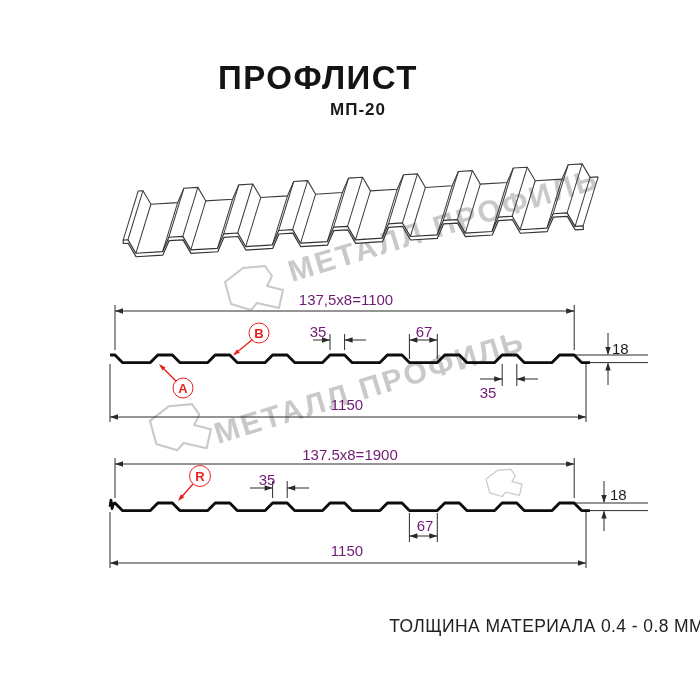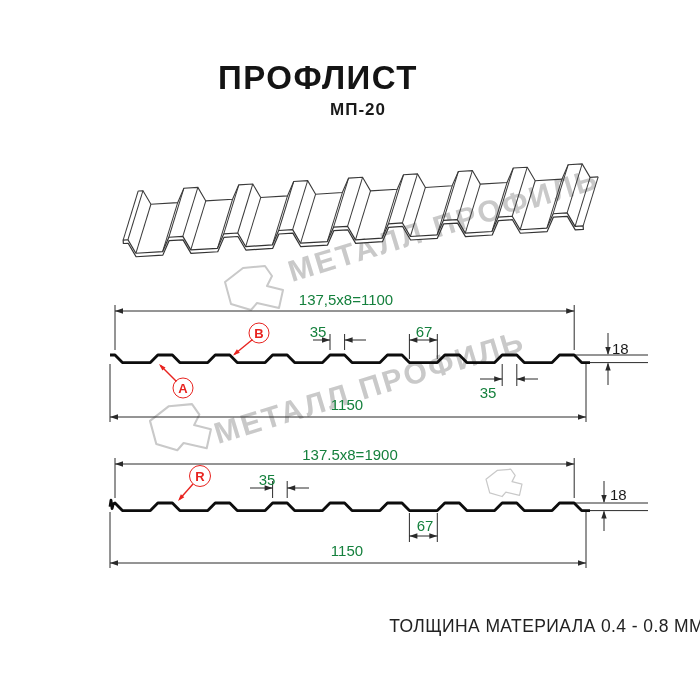--- a/index.html
+++ b/index.html
@@ -4,21 +4,21 @@
 <style>
   html,body{margin:0;padding:0;background:#fff;}
   .canvas{position:relative;width:700px;height:700px;background:#ffffff;overflow:hidden;
           font-family:"Liberation Sans",sans-serif;color:#1a1a1a;}
   .title{position:absolute;left:0;top:59px;width:636px;text-align:center;
          font-size:33px;font-weight:800;letter-spacing:1.5px;color:#141414;}
   .subtitle{position:absolute;left:8px;top:100px;width:700px;text-align:center;
          font-size:17px;font-weight:700;letter-spacing:1px;color:#1a1a1a;}
   .footer{position:absolute;left:4px;top:616px;width:700px;text-align:right;
          font-size:17.5px;font-weight:400;letter-spacing:.4px;color:#222;}
-  .dim{position:absolute;font-size:15px;color:#15803d;transform:translateX(-50%);white-space:nowrap;}
+  .dim{position:absolute;font-size:15px;color:#701a75;transform:translateX(-50%);white-space:nowrap;}
   .dim-l{position:absolute;font-size:15px;color:#1b1b1b;white-space:nowrap;text-align:center;}
   .lbl{position:absolute;width:19px;height:19px;border:1.7px solid #e8231f;border-radius:50%;
        color:#e8231f;font-size:13px;font-weight:700;display:flex;align-items:center;justify-content:center;
        transform:translate(-50%,-50%);background:transparent;}
   svg{position:absolute;left:0;top:0;}
   .wm{font-family:"Liberation Sans",sans-serif;font-size:30px;font-weight:700;
       fill:#c9c9c9;letter-spacing:2.5px;}
   .wmlogo{fill:none;stroke:#c9c9c9;stroke-width:2;stroke-linejoin:round;}
 </style>
 </head>

